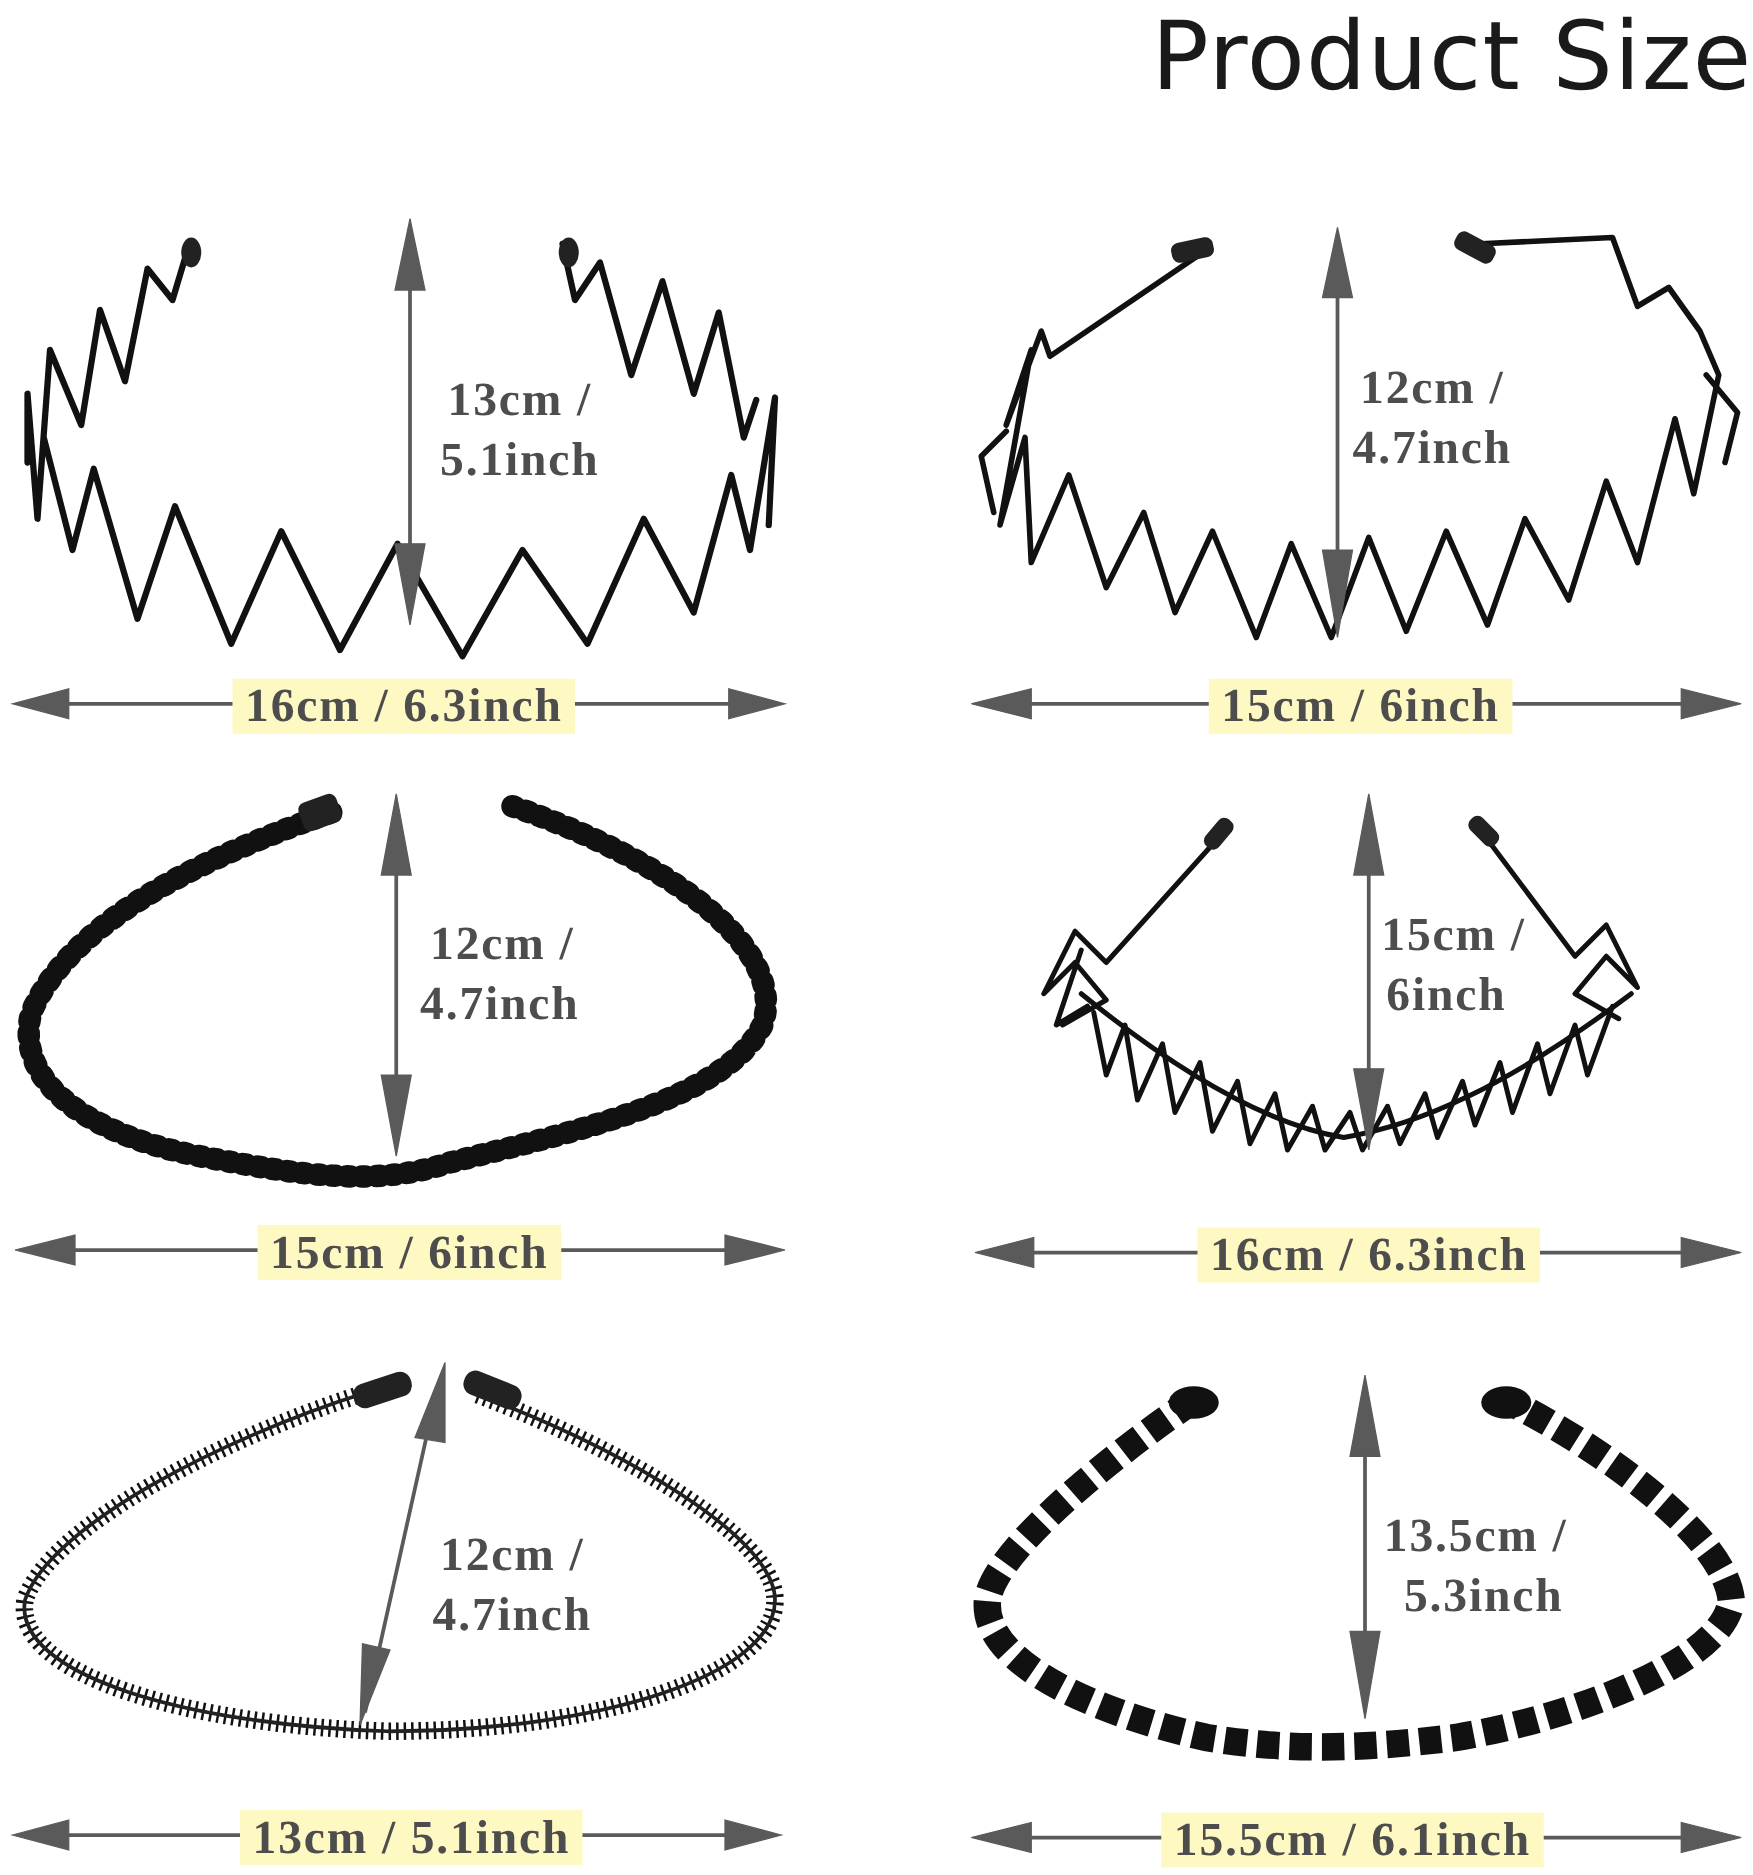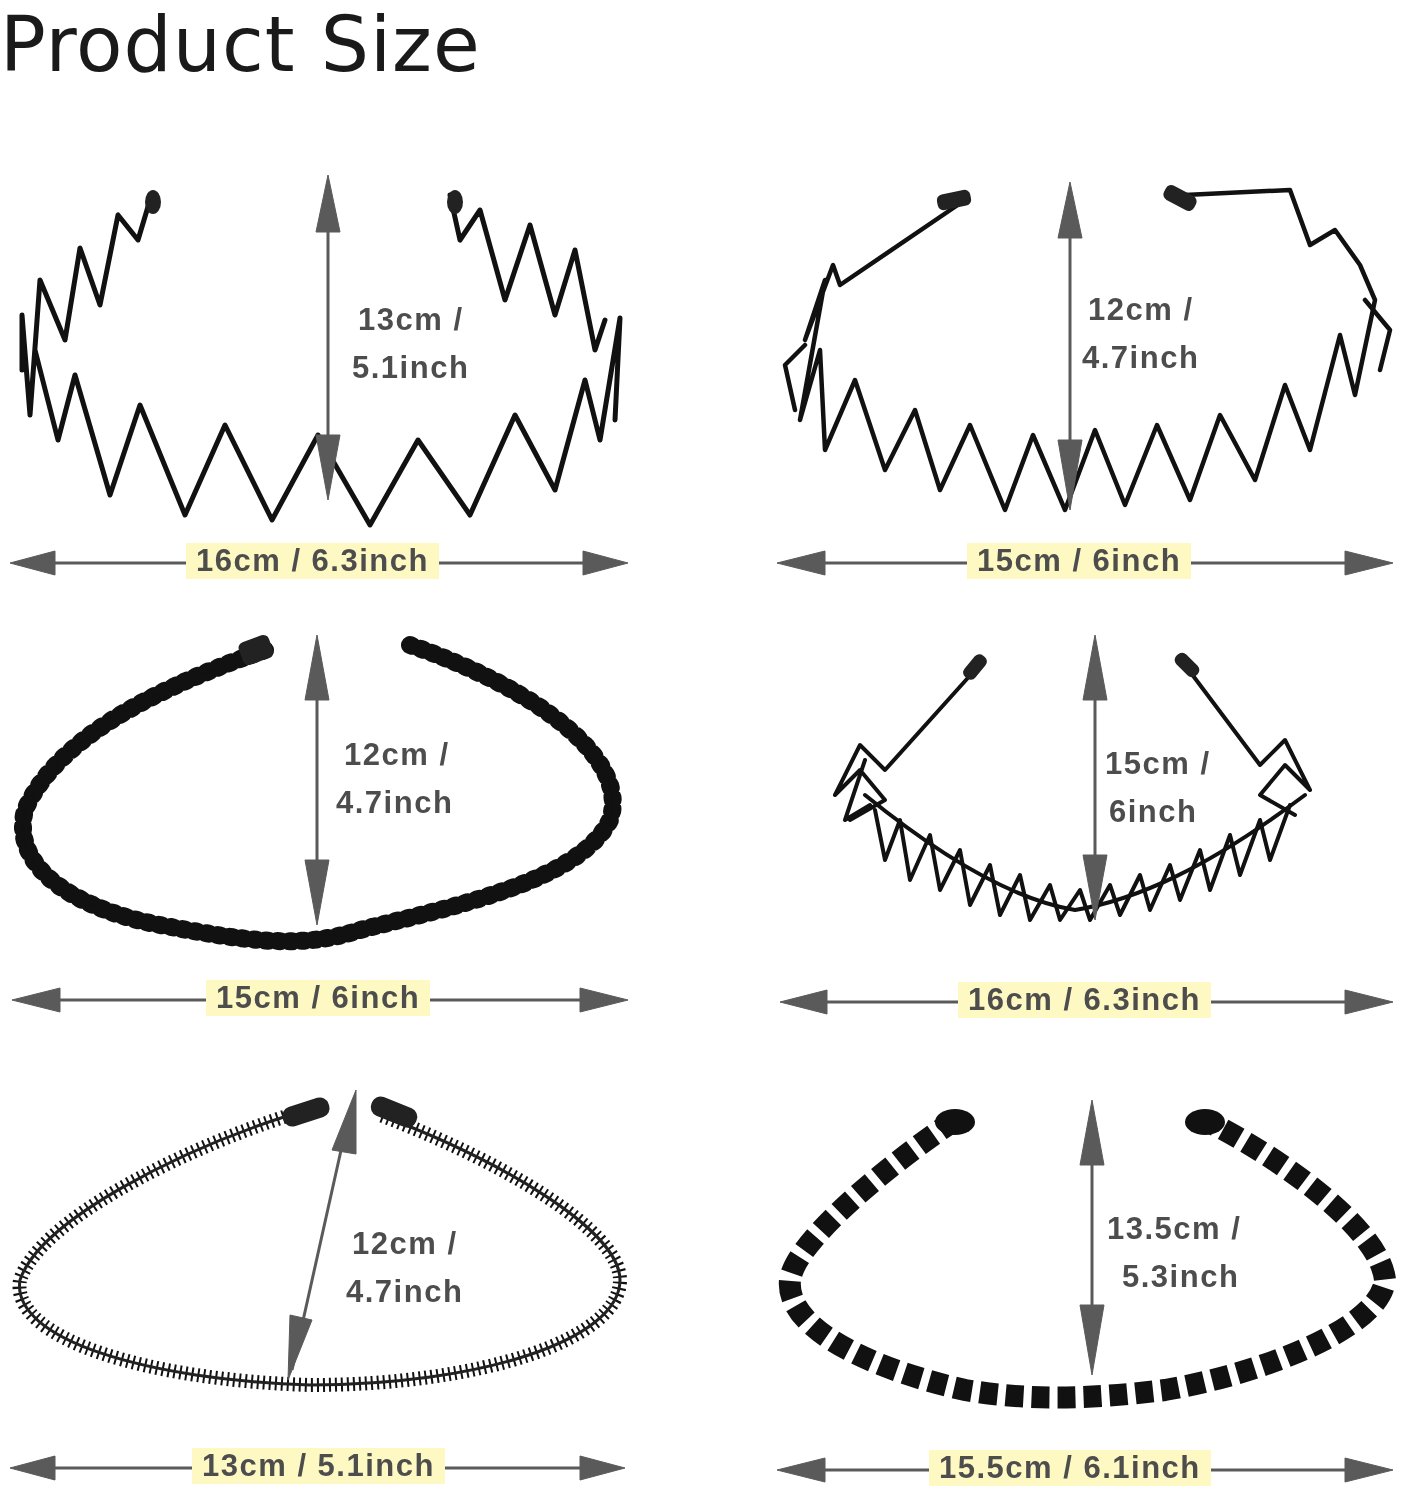--- a/index.html
+++ b/index.html
@@ -1,20 +1,20 @@
 <!DOCTYPE html>
 <html><head>
 <meta charset="utf-8">
 <style>
   html, body { margin: 0; padding: 0; background: #ffffff; }
   body { width: 1402px; height: 1500px; position: relative; overflow: hidden; font-family: "DejaVu Sans", sans-serif; }
-  .title { position: absolute; left: 0; top: 0; width: 1402px; text-align: left; font-size: 76px; font-weight: normal; color: #1a1a1a; line-height: 90px; letter-spacing: 1px; font-family: "DejaVu Sans", sans-serif; }
+  .title { position: absolute; left: 0; top: 0; width: 1402px; text-align: right; font-size: 76px; font-weight: normal; color: #1a1a1a; line-height: 90px; letter-spacing: 1px; font-family: "DejaVu Sans", sans-serif; }
   .panel { position: absolute; width: 640px; height: 440px; }
   .panel svg.art { position: absolute; left: 0; top: 0; }
-  .label { position: absolute; color: #4d4d4d; font-weight: bold; font-size: 31px; letter-spacing: 1.5px; font-family: Liberation Sans, sans-serif; white-space: nowrap; }
+  .label { position: absolute; color: #4d4d4d; font-weight: bold; font-size: 38px; letter-spacing: 1.5px; font-family: Liberation Serif, serif; white-space: nowrap; }
   .hlabel { background: #fef9c3; padding: 0 10px; }
   .vlabel { line-height: 48px; }
 </style>
 </head>
 <body>
 
 <div class="title">Product Size</div>
 
 <div class="panel" style="left:0; top:170px;">
   <svg class="art" width="640" height="440" viewBox="0 0 640 440">
@@ -104,21 +104,21 @@
       <line x1="330" y1="40" x2="330" y2="270" stroke-width="3"></line>
       <polygon points="330,15 318,80 342,80"></polygon>
       <polygon points="330,300 318,235 342,235"></polygon>
     </g>
     <g fill="#5a5a5a" stroke="#5a5a5a">
       <line x1="45" y1="382" x2="600" y2="382" stroke-width="3"></line>
       <polygon points="15,382 62,370 62,394"></polygon>
       <polygon points="628,382 580,370 580,394"></polygon>
     </g>
   </svg>
-  <div class="label vlabel" style="left:340px; top:120px;">
+  <div class="label vlabel" style="left:340px; top:104px;">
     <div>15cm /</div>
     <div style="margin-left:4px;">6inch</div>
   </div>
   <div class="label hlabel" style="left:193px; top:362px;">16cm / 6.3inch</div>
 </div>
 
 <div class="panel" style="left:0; top:1080px;">
   <svg class="art" width="640" height="440" viewBox="0 0 640 440">
     <path d="M290,35 C180,70 40,140 20,200 C10,260 150,300 310,305 C480,305 620,260 620,200 C620,150 500,80 380,35" fill="none" stroke="#111" stroke-width="14" stroke-dasharray="2 4"></path>
     <path d="M290,35 C180,70 40,140 20,200 C10,260 150,300 310,305 C480,305 620,260 620,200 C620,150 500,80 380,35" fill="none" stroke="#222" stroke-width="3"></path>

